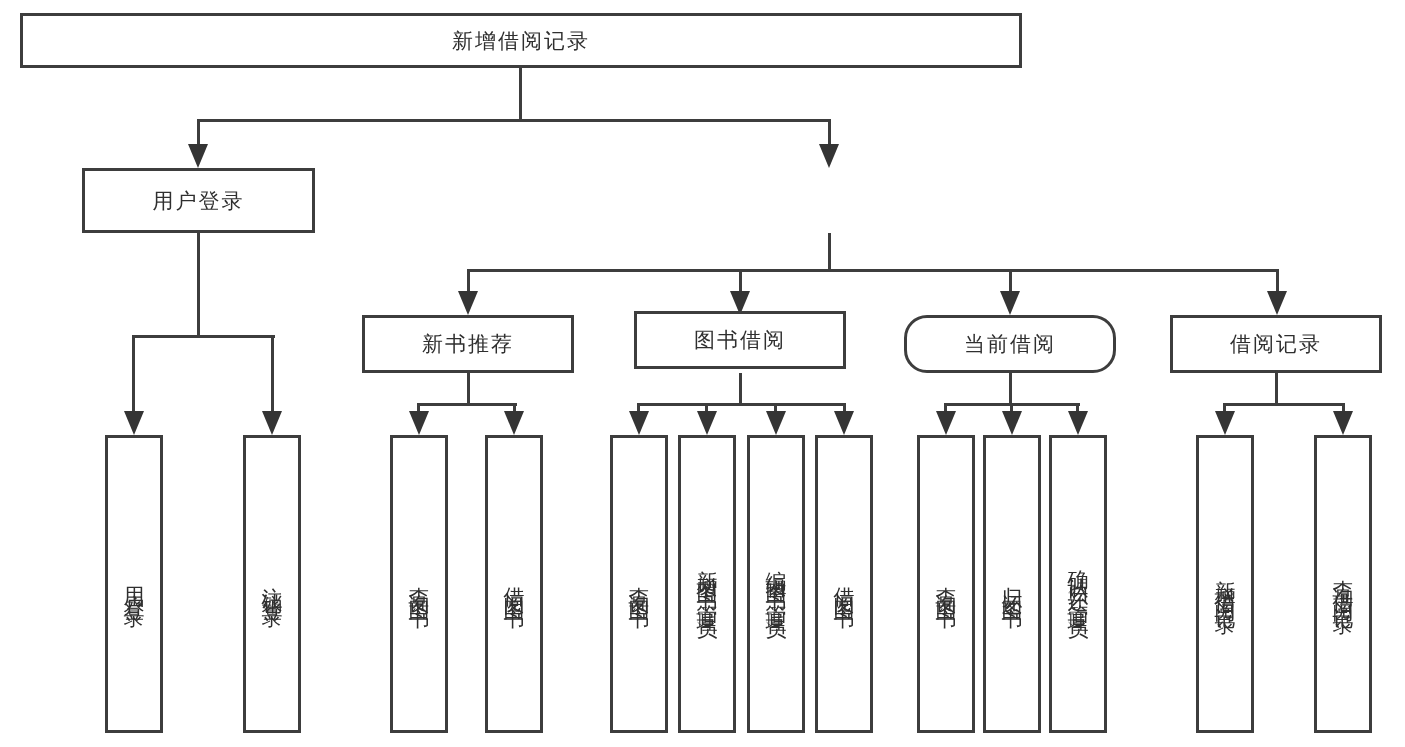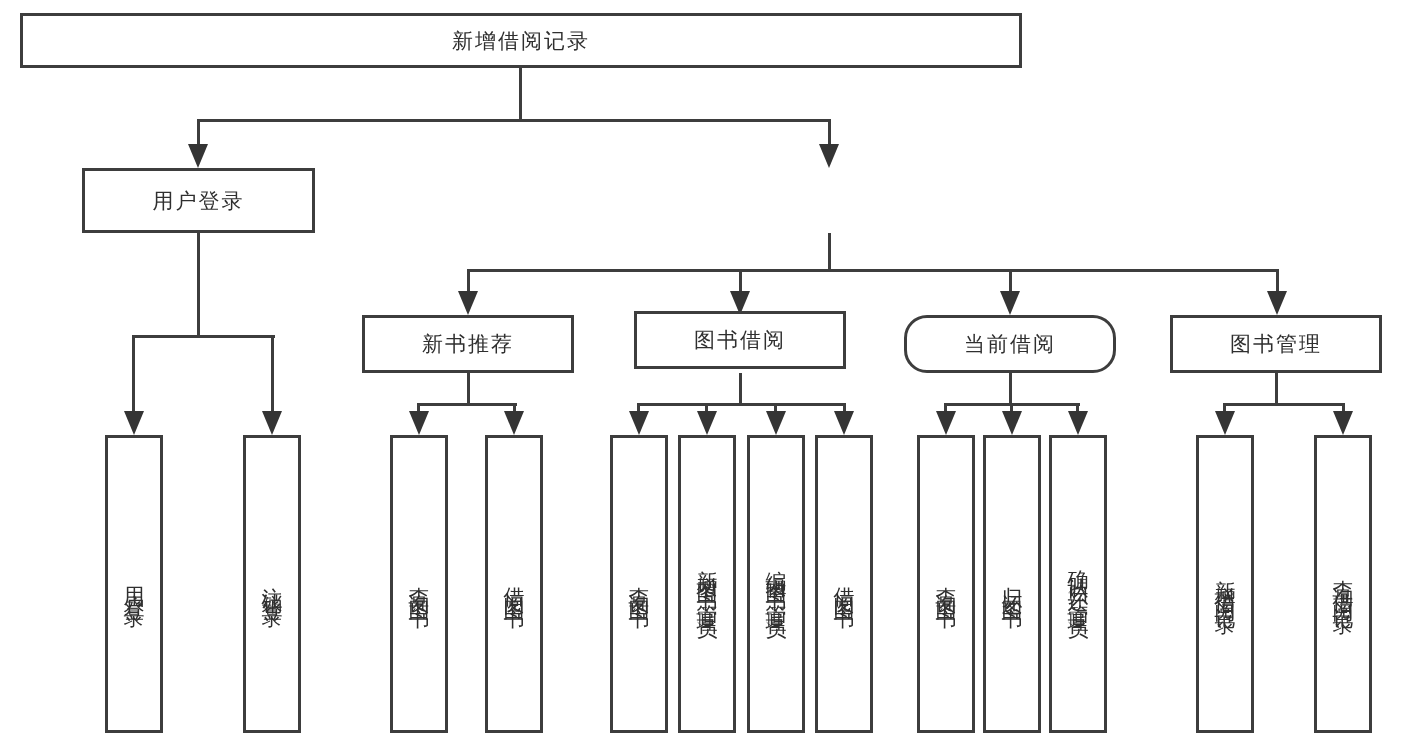--- a/index.html
+++ b/index.html
@@ -97,21 +97,21 @@
   <div class="node" style="left:362px; top:315px; width:212px; height:58px;">
     <span>新书推荐</span>
   </div>
   <div class="node" style="left:634px; top:311px; width:212px; height:58px;">
     <span>图书借阅</span>
   </div>
   <div class="node" style="left:904px; top:315px; width:212px; height:58px;border-radius:23px;">
     <span>当前借阅</span>
   </div>
   <div class="node" style="left:1170px; top:315px; width:212px; height:58px;">
-    <span>图书管理</span>
+    <span>借阅记录</span>
   </div>
 
   <div class="vl" style="left:467px; top:373px; height:33px;"></div>
   <div class="hl" style="left:418px; top:403px; width:99px;"></div>
   <div class="vl" style="left:417px; top:403px; height:10px;"></div>
   <div class="arr" style="left:409px; top:411px;"></div>
   <div class="vl" style="left:513px; top:403px; height:10px;"></div>
   <div class="arr" style="left:504px; top:411px;"></div>
 
   <div class="vl" style="left:739px; top:373px; height:33px;"></div>

